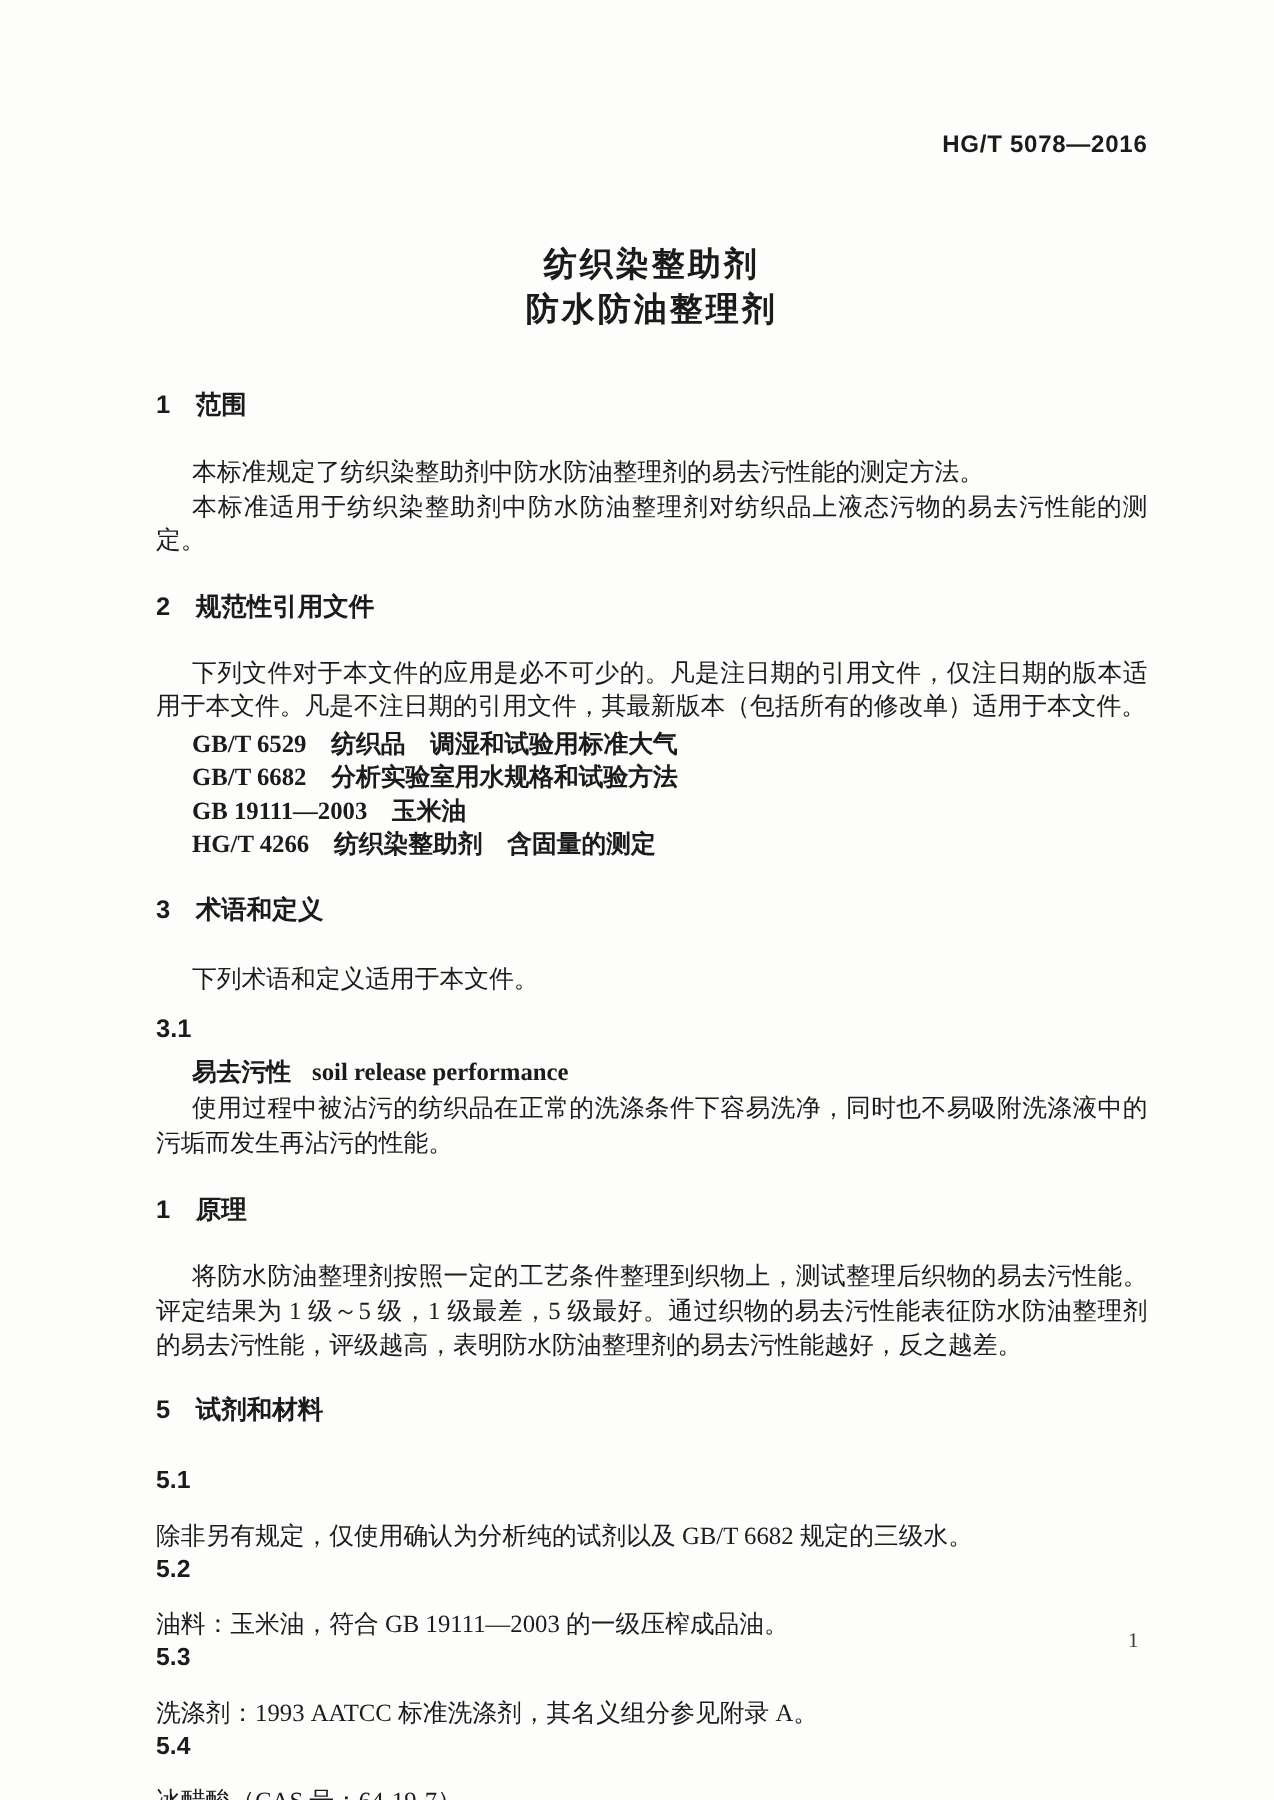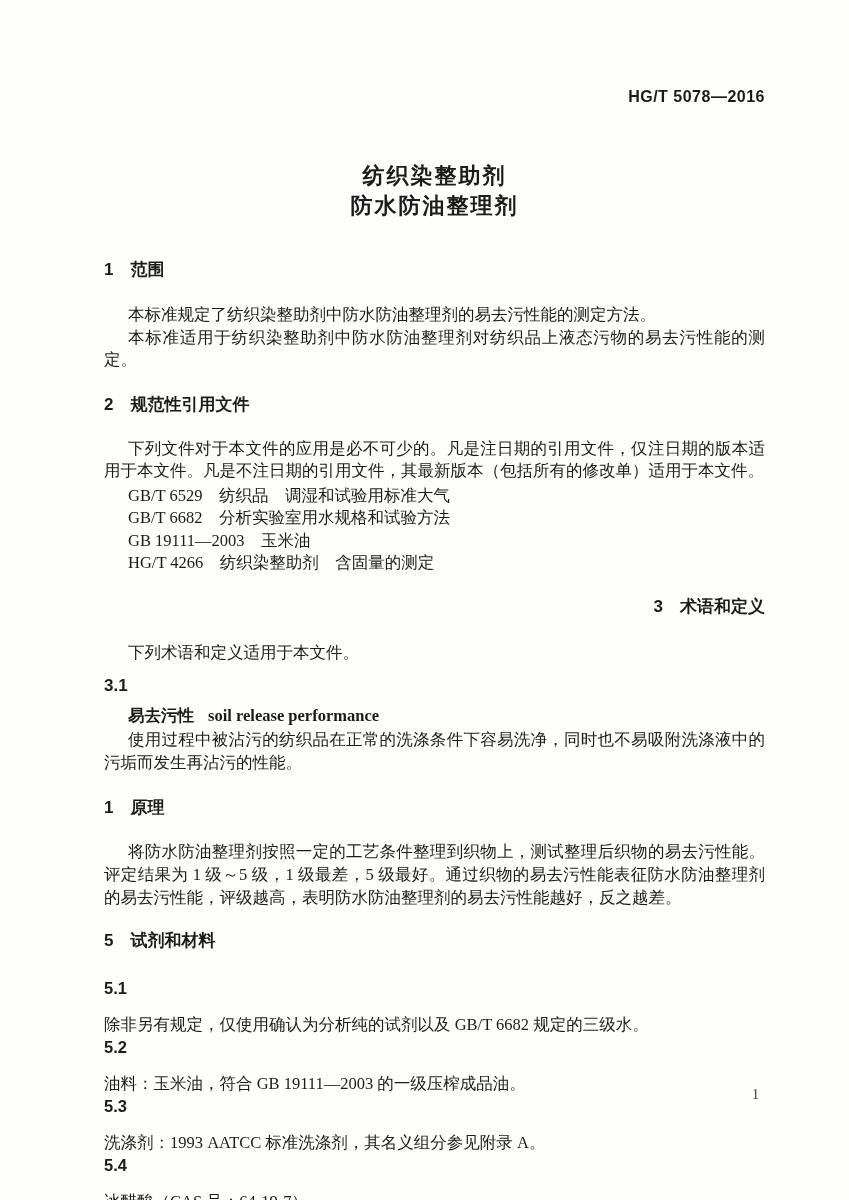--- a/index.html
+++ b/index.html
@@ -34,29 +34,29 @@
     letter-spacing: 2px;
   }
   .sec-h {
     font-family: "Liberation Sans", sans-serif;
     font-weight: bold;
     font-size: 17px;
     line-height: 17px;
   }
   .mt-s1 { margin-top: 40px; }
   .mt-s2 { margin-top: 24px; }
-  .mt-s3 { margin-top: 23px; text-align: right; }
+  .mt-s3 { margin-top: 23px; }
   .mt-s4 { margin-top: 25px; }
   .mt-s5 { margin-top: 23px; }
   .body-block { line-height: 22.5px; text-align: justify; }
   .body-block p { text-indent: 24px; }
   .scope-paras { margin-top: 26px; }
   .nr-intro { margin-top: 25px; }
   .ref-list { margin-top: 2px; line-height: 22.5px; }
-  .ref-list div { padding-left: 24px; }
+  .ref-list div { padding-left: 24px; font-weight: bold; }
   .terms-intro { margin-top: 27px; }
   .term-number {
     margin-top: 13px;
     font-family: "Liberation Sans", sans-serif;
     font-weight: bold;
     font-size: 17px;
     line-height: 17px;
   }
   .term-line { margin-top: 11px; padding-left: 24px; line-height: 20px; }
   .term-zh {

